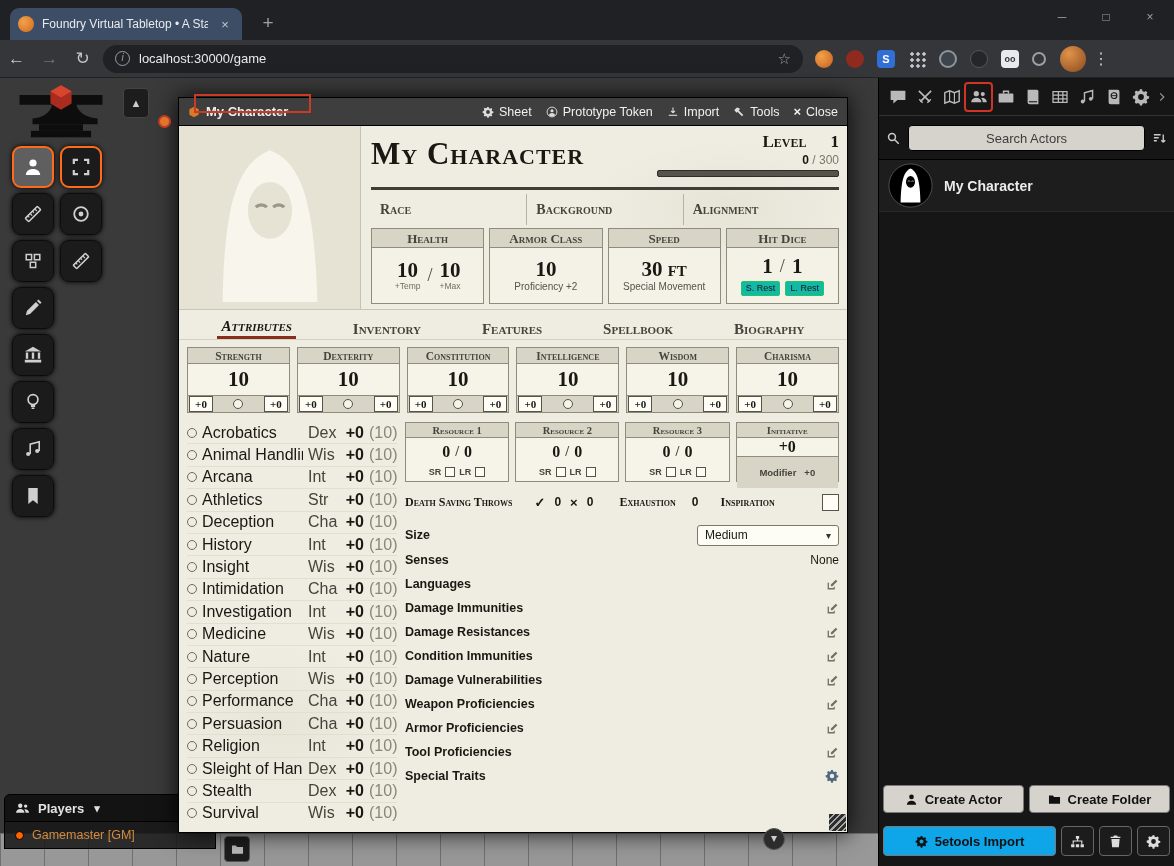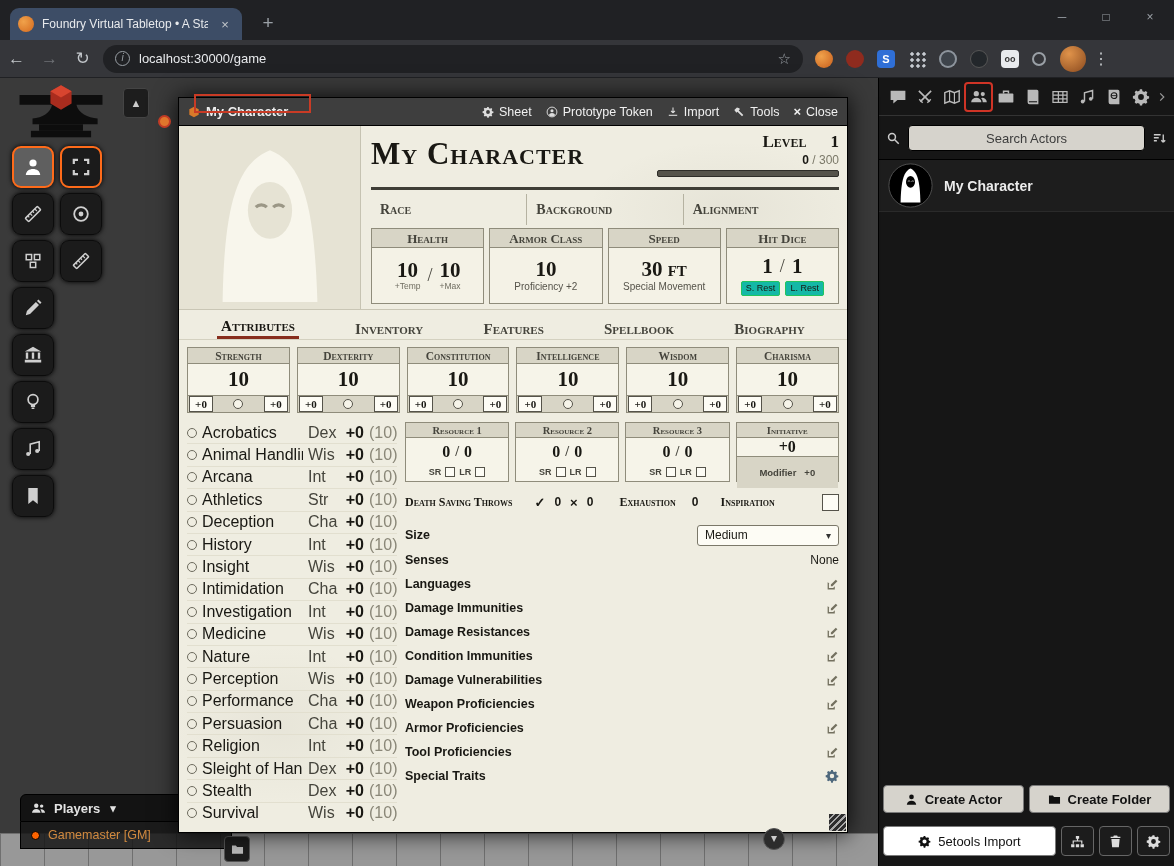--- a/index.html
+++ b/index.html
@@ -34,21 +34,21 @@
     background-image:linear-gradient(#6f6f6f 1px, transparent 1px),linear-gradient(90deg,#6f6f6f 1px, transparent 1px);
     background-size:44px 44px; z-index:1; }
   .logo { position:absolute; left:8px; top:82px; z-index:3; }
   .nav-collapse { position:absolute; left:123px; top:88px; width:26px; height:30px; background:#1d1d1d; border:1px solid #444; border-radius:4px; color:#ccc; text-align:center; line-height:28px; font-size:11px; z-index:3; }
 
   .ctrl { position:absolute; width:42px; height:42px; background:rgba(25,25,25,.93); border:1px solid #0c0c0c; border-radius:9px; display:flex; align-items:center; justify-content:center; color:#cfcfcf; box-shadow:0 0 5px #000; z-index:3; }
   .ctrl svg { width:20px; height:20px; }
   .ctrl.active { background:#5f5f5f; border:2px solid #ff6b1a; color:#fff; }
   .ctrl.hl { border:2px solid #ff6b1a; }
 
-  .players-box { position:absolute; left:20px; top:794px; width:212px; z-index:6; }
+  .players-box { position:absolute; left:4px; top:794px; width:212px; z-index:6; }
   .players-head { height:28px; background:rgba(15,15,15,.9); border:1px solid #000; border-radius:6px 6px 0 0; display:flex; align-items:center; gap:8px; color:#e3e3e3; font-size:13px; font-weight:bold; padding:0 10px; }
   .players-head svg { width:15px; height:15px; color:#ddd; }
   .players-chev { margin-left:2px; font-size:11px; }
   .players-list { height:27px; background:rgba(22,22,22,.85); border:1px solid #000; border-top:none; display:flex; align-items:center; gap:8px; padding:0 10px; font-size:12.5px; color:#d28a3f; }
   .gm-dot { width:9px; height:9px; border-radius:50%; background:#ff6400; border:1px solid #000; flex:none; }
 
   .hotbar-folder { position:absolute; left:224px; top:836px; width:26px; height:26px; background:#1d1d1d; border:1px solid #555; border-radius:4px; color:#bbb; display:flex; align-items:center; justify-content:center; z-index:6; }
   .hotbar-folder svg { width:13px; height:13px; }
   .scroll-down { position:absolute; left:763px; top:828px; width:22px; height:22px; border-radius:50%; background:#2c2c2c; border:1px solid #555; color:#ccc; text-align:center; line-height:19px; font-size:12px; z-index:12; }
 
@@ -65,21 +65,21 @@
   .search-input { flex:1; height:26px; background:#d6d3cc; border:1px solid #000; border-radius:4px; font-size:13px; color:#222; padding:0 8px; text-align:center; font-family:"Liberation Sans",sans-serif; }
   .search-input::placeholder { color:#3c3c3c; opacity:1; }
   .directory { border-top:1px solid #000; }
   .actor-row { display:flex; align-items:center; gap:11px; padding:4px 9px; height:52px; border-bottom:1px solid #2a2a2a; background:rgba(255,255,255,.03); }
   .actor-avatar { width:45px; height:45px; flex:none; }
   .actor-name { color:#ececec; font-weight:bold; font-size:14px; }
   .create-row { position:absolute; left:4px; right:4px; top:707px; height:28px; display:flex; gap:5px; }
   .sbtn { flex:1; background:#d6d3cc; border:1px solid #7a7a7a; border-radius:4px; font-weight:bold; font-size:13px; color:#111; display:flex; align-items:center; justify-content:center; gap:7px; }
   .sbtn svg { width:13px; height:13px; }
   .import-row { position:absolute; left:4px; right:4px; top:748px; height:30px; display:flex; gap:5px; }
-  .import-btn { flex:1; background:#ffffff; border:1px solid #7a7a7a; border-radius:4px; font-weight:normal; font-size:13px; color:#111; display:flex; align-items:center; justify-content:center; gap:7px; }
+  .import-btn { flex:1; background:#0ea5e9; border:1px solid #7a7a7a; border-radius:4px; font-weight:bold; font-size:13px; color:#111; display:flex; align-items:center; justify-content:center; gap:7px; }
   .import-btn svg { width:13px; height:13px; }
   .dark-sq { width:33px; background:#1c1c1c; border:1px solid #666; border-radius:4px; color:#ddd; display:flex; align-items:center; justify-content:center; }
   .dark-sq svg { width:15px; height:15px; }
 
   
   .window { position:absolute; left:178px; top:97px; width:670px; height:736px; background:#efede1; border:1px solid #000; box-shadow:0 0 22px rgba(0,0,0,.85); z-index:10; display:flex; flex-direction:column; }
   .annot-box { position:absolute; left:15px; top:-4px; width:117px; height:19px; border:2px solid #c93b25; z-index:40; }
   .annot-dot { position:absolute; left:-21px; top:17px; width:13px; height:13px; border-radius:50%; background:#e0762c; border:2px solid #c23b25; z-index:40; }
   .win-header { height:28px; background:#3e3e3e; display:flex; align-items:center; padding:0 9px; color:#f0f0f0; font-size:12.5px; border-bottom:1px solid #000; flex:none; }
   .win-title { font-weight:bold; display:flex; align-items:center; gap:6px; flex:1; font-size:13px; }
@@ -117,21 +117,21 @@
   .pairc { text-align:center; }
   .sublab { font-size:8.5px; color:#6f6d60; margin-top:1px; }
   .slash { font-family:"Liberation Serif",serif; font-size:18px; color:#45443c; }
   .stat-col { display:flex; flex-direction:column; align-items:center; gap:2px; }
   .stat-sub { font-size:10px; color:#55534a; }
   .rest-chips { display:flex; gap:5px; margin-top:2px; }
   .chip { font-size:9px; border:1px solid #22c55e; background:#14b8a6; padding:0 4px; border-radius:2px; line-height:13px; }
 
   .tab-nav { display:flex; justify-content:space-around; align-items:flex-end; height:30px; padding:0 12px; border-bottom:1px solid #d4d1c0; flex:none; }
   .sheet-tab { font-family:"Liberation Serif",serif; font-variant:small-caps; font-weight:bold; font-size:15px; color:#45443c; padding:2px 4px 1px; }
-  .sheet-tab.active { color:#191813; border-bottom:3px solid #872e1d; }
+  .sheet-tab.active { color:#191813; border-bottom:3px solid #872e1d;font-style:italic; }
 
   .abil-row { display:flex; gap:7px; padding:7px 8px 4px; height:77px; flex:none; }
   .abil-box { flex:1; border:1px solid #8f8c7b; background:#f6f4e9; display:flex; flex-direction:column; }
   .abil-head { height:16px; background:#d8d5c6; border-bottom:1px solid #8f8c7b; text-align:center; font-size:11.5px; line-height:16px; font-family:"Liberation Serif",serif; font-variant:small-caps; font-weight:bold; color:#45443c; flex:none; }
   .abil-score { flex:1; display:flex; align-items:center; justify-content:center; font-family:"Liberation Serif",serif; font-weight:bold; font-size:21px; }
   .abil-foot { height:17px; background:#d8d5c6; border-top:1px solid #8f8c7b; display:flex; align-items:center; justify-content:space-between; padding:0 1px; flex:none; }
   .abil-chip { min-width:24px; text-align:center; background:#fdfcf5; border:1px solid #55534a; font-weight:bold; font-size:11px; font-family:"Liberation Serif",serif; line-height:14px; }
   .abil-radio { width:10px; height:10px; border:1.5px solid #55534a; border-radius:50%; background:#f6f4e9; }
 
   .main-area { flex:1; display:flex; padding:5px 8px 8px; gap:8px; min-height:0; }

